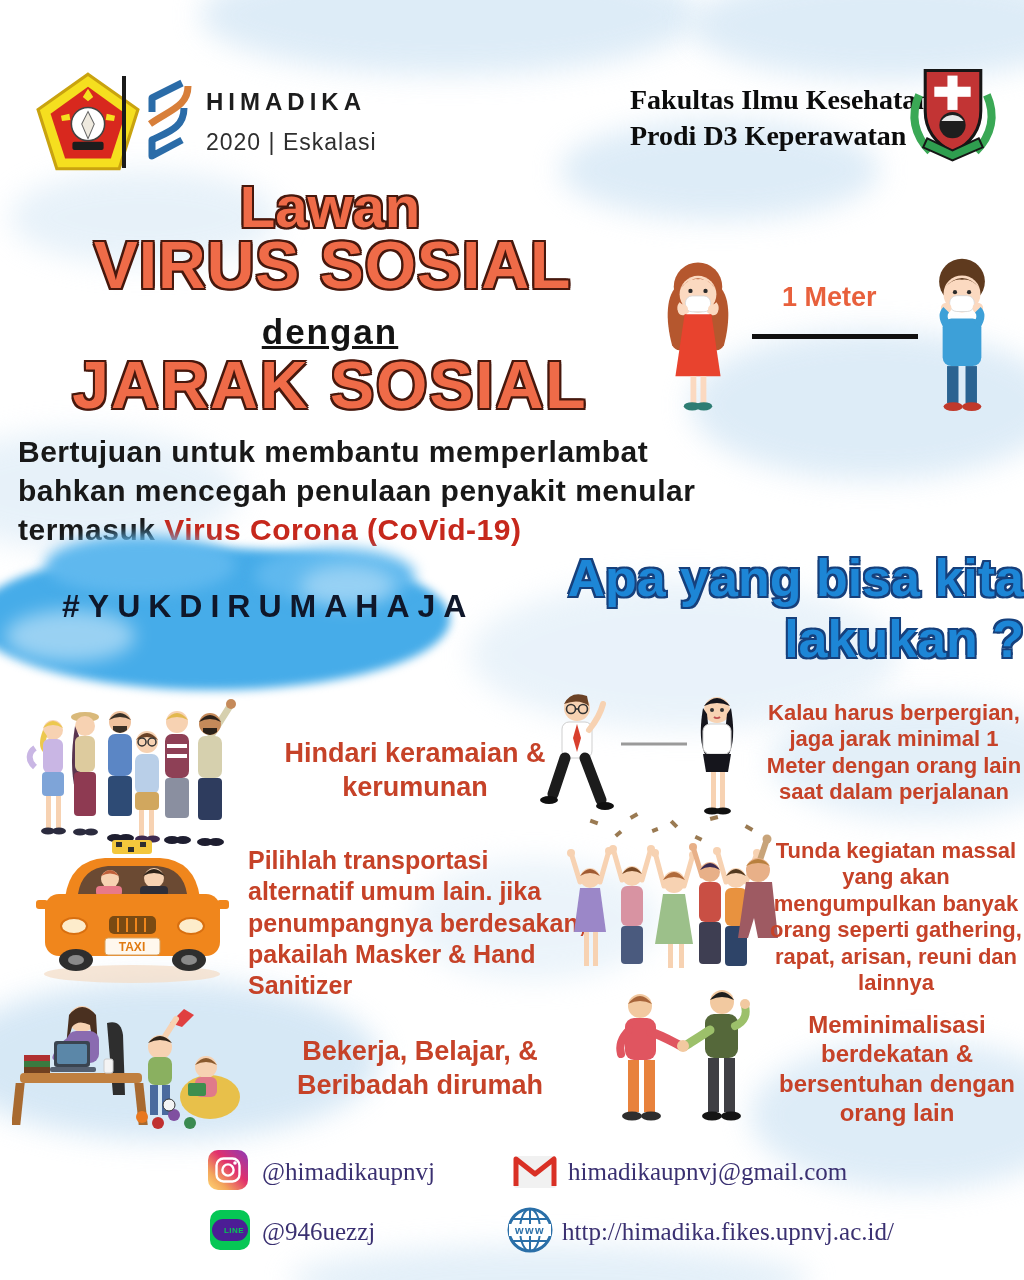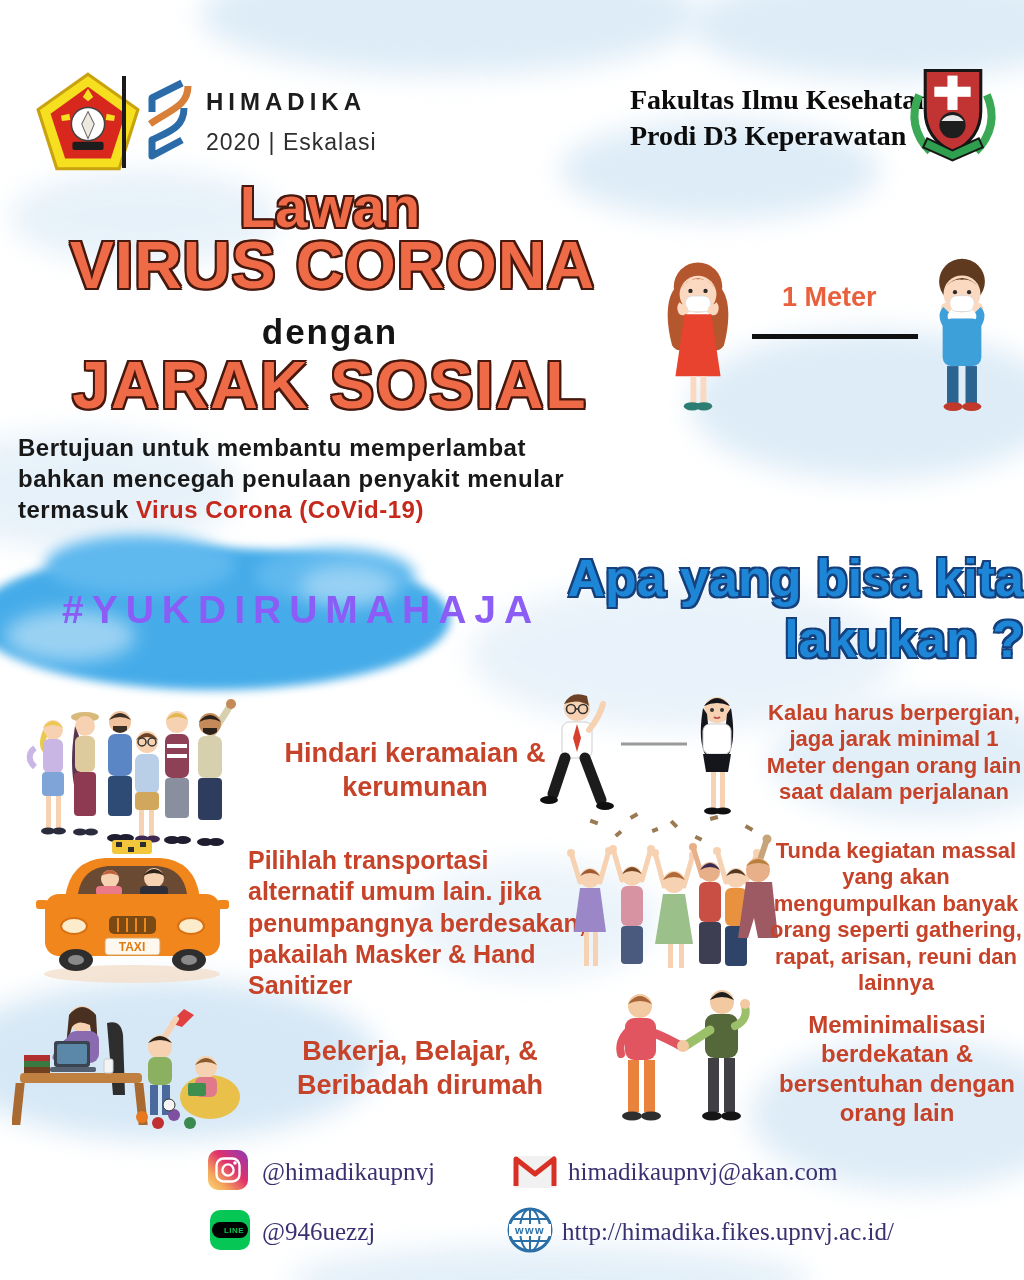--- a/index.html
+++ b/index.html
@@ -12,42 +12,42 @@
   .org-title{font-weight:bold;font-size:24px;letter-spacing:5px;color:#1d1d1d;}
   .org-sub{font-size:23px;color:#2e2e2e;letter-spacing:1px;margin-top:13px;}
   .faculty{font-family:"Liberation Serif",serif;font-weight:bold;font-size:28px;color:#0c0c0c;line-height:1.3;}
   .divider{position:absolute;width:4px;background:#1a1a1a;}
   
   .big-orange{font-weight:bold;color:#ef6b48;text-align:center;line-height:1;
     text-shadow:-2px -2px 0 #47180d,2px -2px 0 #47180d,-2px 2px 0 #47180d,2px 2px 0 #47180d,
                 -2px 0 0 #47180d,2px 0 0 #47180d,0 -2px 0 #47180d,0 2px 0 #47180d;}
   .t-lawan{font-size:58px;}
   .t-virus{font-size:66px;letter-spacing:1px;}
-  .t-dengan{font-weight:bold;color:#141414;text-align:center;font-size:35px;letter-spacing:2px;}
+  .t-dengan{font-weight:bold;color:#141414;text-align:center;font-size:35px;letter-spacing:2px;text-decoration:underline;}
   .t-jarak{font-size:66px;letter-spacing:2px;}
-  .desc{font-weight:bold;font-size:24px;line-height:1.3;letter-spacing:.5px;color:#181818;}
+  .desc{font-weight:bold;font-size:30px;line-height:1.3;letter-spacing:.5px;color:#181818;}
   .desc .hl{color:#c6281c;}
   .meter-label{font-weight:bold;font-size:27px;color:#e8603c;}
   .meter-line{border-top:5px solid #101010;}
   
-  .hashtag{font-weight:bold;font-size:39px;letter-spacing:8px;color:#8b5cf6;}
+  .hashtag{font-weight:bold;font-size:32px;letter-spacing:8px;color:#0f172a;}
   .question{font-weight:bold;font-size:52px;line-height:1.18;color:#1d86d6;text-align:center;
     text-shadow:-2px -2px 0 #16407c,2px -2px 0 #16407c,-2px 2px 0 #16407c,2px 2px 0 #16407c;}
   
   .tip{position:absolute;font-weight:bold;color:#c64228;}
   .tip-c{text-align:center;}
   
   .contact{position:absolute;font-family:"Liberation Serif",serif;font-weight:normal;
            font-size:25px;color:#3a3071;}
   .ig-badge{position:absolute;width:40px;height:40px;border-radius:10px;
     background:linear-gradient(45deg,#ffd776 0%,#f3a55b 25%,#e1306c 58%,#8a3ab9 100%);
     display:flex;align-items:center;justify-content:center;}
   .line-badge{position:absolute;width:40px;height:40px;border-radius:10px;background:#06C755;
     display:flex;align-items:center;justify-content:center;}
-  .line-bubble{width:28px;height:16px;background:#000000;border-radius:11px;display:flex;
+  .line-bubble{width:28px;height:22px;background:#4c1d95;border-radius:11px;display:flex;
     align-items:center;justify-content:center;font-size:8px;font-weight:bold;color:#06C755;letter-spacing:.5px;padding-left:8px;}
 </style>
 </head>
 <body>
 
 <div class="poster">
 
   <div>
     <div class="cloud" style="left:200px;top:-45px;width:500px;height:120px;"></div>
     <div class="cloud" style="left:690px;top:-30px;width:400px;height:110px;"></div>
@@ -96,21 +96,21 @@
       <path d="M20 6 h55 v40 c0 22 -14 34 -27.5 41 C34 80 20 68 20 46 Z" fill="#c23434" stroke="#161616" stroke-width="3"></path>
       <rect x="42" y="11" width="10" height="34" fill="#ffffff"></rect>
       <rect x="29" y="22" width="36" height="10" fill="#ffffff"></rect>
       <circle cx="47" cy="60" r="13" fill="#1e1e1e"></circle>
       <path d="M36 56 a13 13 0 0 1 22 0" fill="#e8e8e8"></path>
       <path d="M18 82 L47 95 L77 82 L73 73 L47 85 L22 73 Z" fill="#2f9e4f" stroke="#161616" stroke-width="2"></path>
     </svg>
   </div>
 
   <div class="abs big-orange t-lawan" style="left:0px;top:178px;width:660px;">Lawan</div>
-  <div class="abs big-orange t-virus" style="left:0px;top:232px;width:665px;">VIRUS CORONA</div>
+  <div class="abs big-orange t-virus" style="left:0px;top:232px;width:665px;">VIRUS SOSIAL</div>
   <div class="abs t-dengan" style="left:0px;top:312px;width:660px;">dengan</div>
   <div class="abs big-orange t-jarak" style="left:0px;top:352px;width:660px;">JARAK SOSIAL</div>
 
   <div class="abs" style="left:652px;top:245px;width:92px;height:188px;">
     <svg width="92" height="188" viewBox="0 0 110 195">
       <path d="M32 32 C16 44 16 75 24 105 C30 115 40 112 41 100 L41 52 Z" fill="#b5572e"></path>
       <path d="M78 32 C94 44 94 75 86 105 C80 115 70 112 69 100 L69 52 Z" fill="#b5572e"></path>
       <circle cx="55" cy="35" r="29" fill="#b5572e"></circle>
       <circle cx="55" cy="44" r="22" fill="#fbd9c0"></circle>
       <path d="M33 38 Q55 12 77 38 Q66 24 55 26 Q44 24 33 38" fill="#b5572e"></path>
@@ -432,21 +432,21 @@
     <div class="line-bubble">LINE</div>
   </div>
   <div class="contact" style="left:262px;top:1218px;">@946uezzj</div>
 
   <div class="abs" style="left:512px;top:1154px;width:46px;height:36px;">
     <svg width="46" height="36" viewBox="0 0 46 36">
       <rect x="2" y="2" width="42" height="32" rx="2" fill="#f1f1f1"></rect>
       <path d="M4 32 V5 L23 20 L42 5 V32" fill="none" stroke="#d93025" stroke-width="5" stroke-linejoin="round"></path>
     </svg>
   </div>
-  <div class="contact" style="left:568px;top:1158px;">himadikaupnvj@akan.com</div>
+  <div class="contact" style="left:568px;top:1158px;">himadikaupnvj@gmail.com</div>
 
   <div class="abs" style="left:506px;top:1206px;width:48px;height:48px;">
     <svg width="48" height="48" viewBox="0 0 48 48">
       <circle cx="24" cy="24" r="21" fill="#ffffff" stroke="#2a6fa8" stroke-width="3"></circle>
       <ellipse cx="24" cy="24" rx="10" ry="21" fill="none" stroke="#2a6fa8" stroke-width="2"></ellipse>
       <line x1="24" y1="3" x2="24" y2="45" stroke="#2a6fa8" stroke-width="2"></line>
       <line x1="6" y1="13" x2="42" y2="13" stroke="#2a6fa8" stroke-width="2"></line>
       <line x1="6" y1="35" x2="42" y2="35" stroke="#2a6fa8" stroke-width="2"></line>
       <rect x="3" y="18" width="42" height="12" fill="#ffffff"></rect>
       <text x="24" y="28" text-anchor="middle" font-family="Liberation Sans, sans-serif" font-size="11" font-weight="bold" letter-spacing="1.5" fill="#2a6fa8">www</text>

